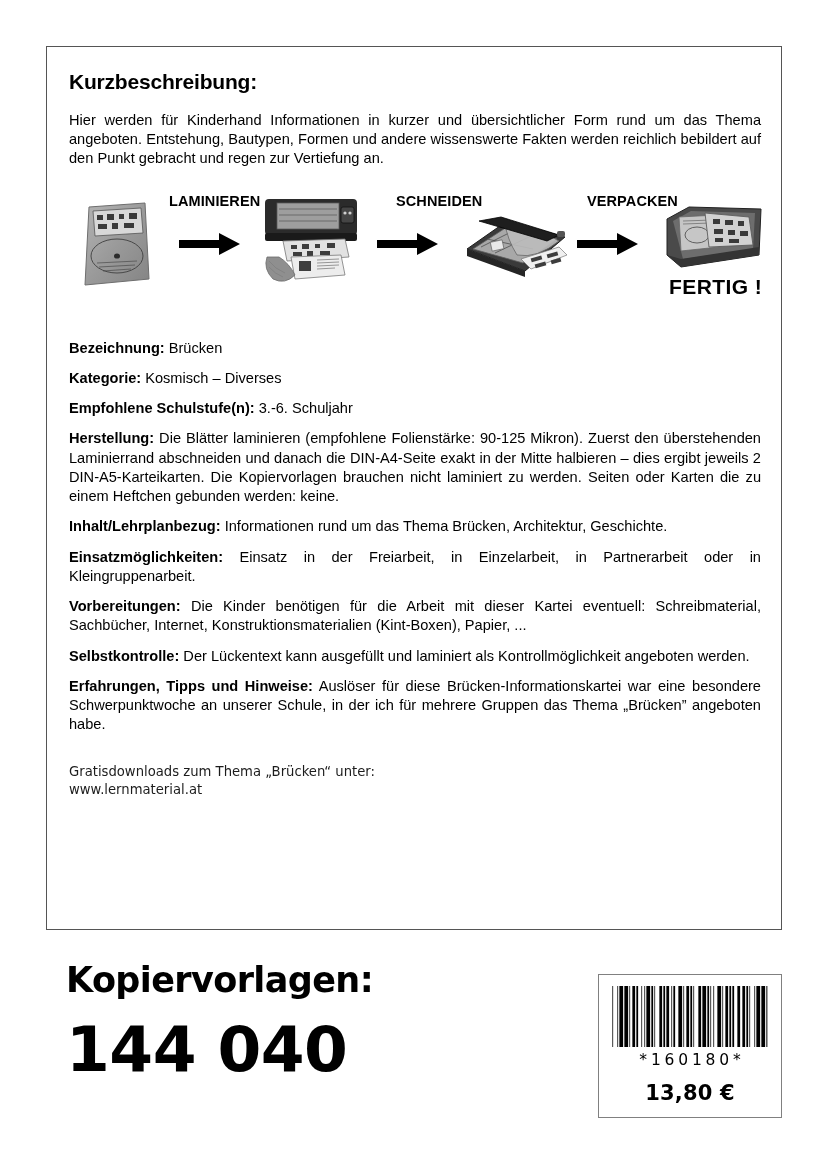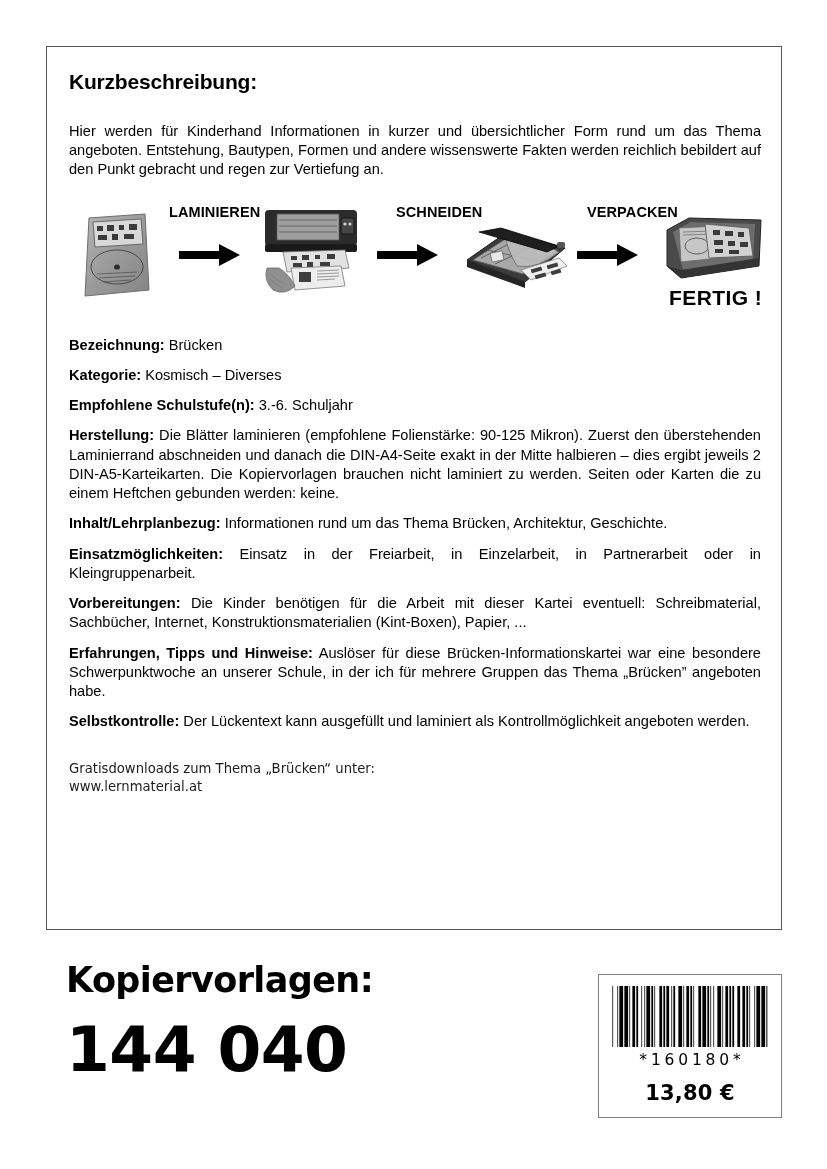--- a/index.html
+++ b/index.html
@@ -51,21 +51,21 @@
   .para {
     font-size: 14.6px;
     line-height: 1.31;
     text-align: justify;
     margin: 0;
     font-stretch: semi-condensed;
     transform-origin: left top;
   }
 
   #intro-paragraph {
-    margin-top: 28px;
+    margin-top: 17px;
     width: 100%;
   }
 
   
   #process-diagram {
     position: relative;
     margin-top: 18px;
     height: 118px;
     width: 100%;
   }
@@ -90,21 +90,21 @@
     font-size: 21px;
     font-weight: bold;
     letter-spacing: 0.4px;
     left: 600px;
     top: 88px;
     white-space: nowrap;
   }
 
   
   #detail-list {
-    margin-top: 20px;
+    margin-top: 34px;
   }
   .field {
     font-size: 14.6px;
     line-height: 1.32;
     text-align: justify;
     margin: 0 0 11px 0;
   }
   .field-label {
     font-weight: bold;
   }
@@ -356,25 +356,25 @@
 
       <p class="field">
         <span class="field-label">Einsatzmöglichkeiten:</span><span class="field-value"> Einsatz in der Freiarbeit, in Einzelarbeit, in Partnerarbeit oder in Kleingruppenarbeit.</span>
       </p>
 
       <p class="field">
         <span class="field-label">Vorbereitungen:</span><span class="field-value"> Die Kinder benötigen für die Arbeit mit dieser Kartei eventuell: Schreibmaterial, Sachbücher, Internet, Konstruktionsmaterialien (Kint-Boxen), Papier, ...</span>
       </p>
 
       <p class="field">
+        <span class="field-label">Selbstkontrolle:</span><span class="field-value"> Der Lückentext kann ausgefüllt und laminiert als Kontrollmöglichkeit angeboten werden.</span>
+      </p>
+
+      <p class="field">
         <span class="field-label">Erfahrungen, Tipps und Hinweise:</span><span class="field-value"> Auslöser für diese Brücken-Informationskartei war eine besondere Schwerpunktwoche an unserer Schule, in der ich für mehrere Gruppen das Thema „Brücken” angeboten habe.</span>
-      </p>
-
-      <p class="field">
-        <span class="field-label">Selbstkontrolle:</span><span class="field-value"> Der Lückentext kann ausgefüllt und laminiert als Kontrollmöglichkeit angeboten werden.</span>
       </p>
     </div>
 
     <div id="download-note">
       <div>Gratisdownloads zum Thema „Brücken“ unter:</div>
       <div>www.lernmaterial.at</div>
     </div>
 
   </div>
 </div>

